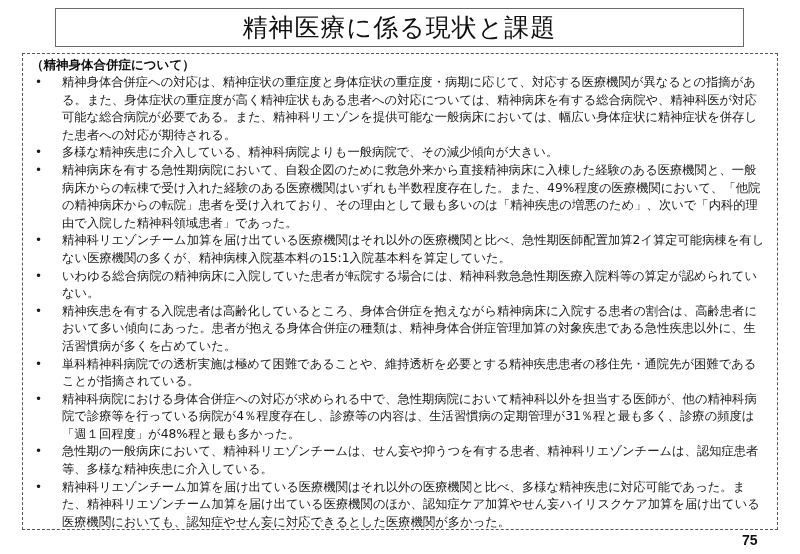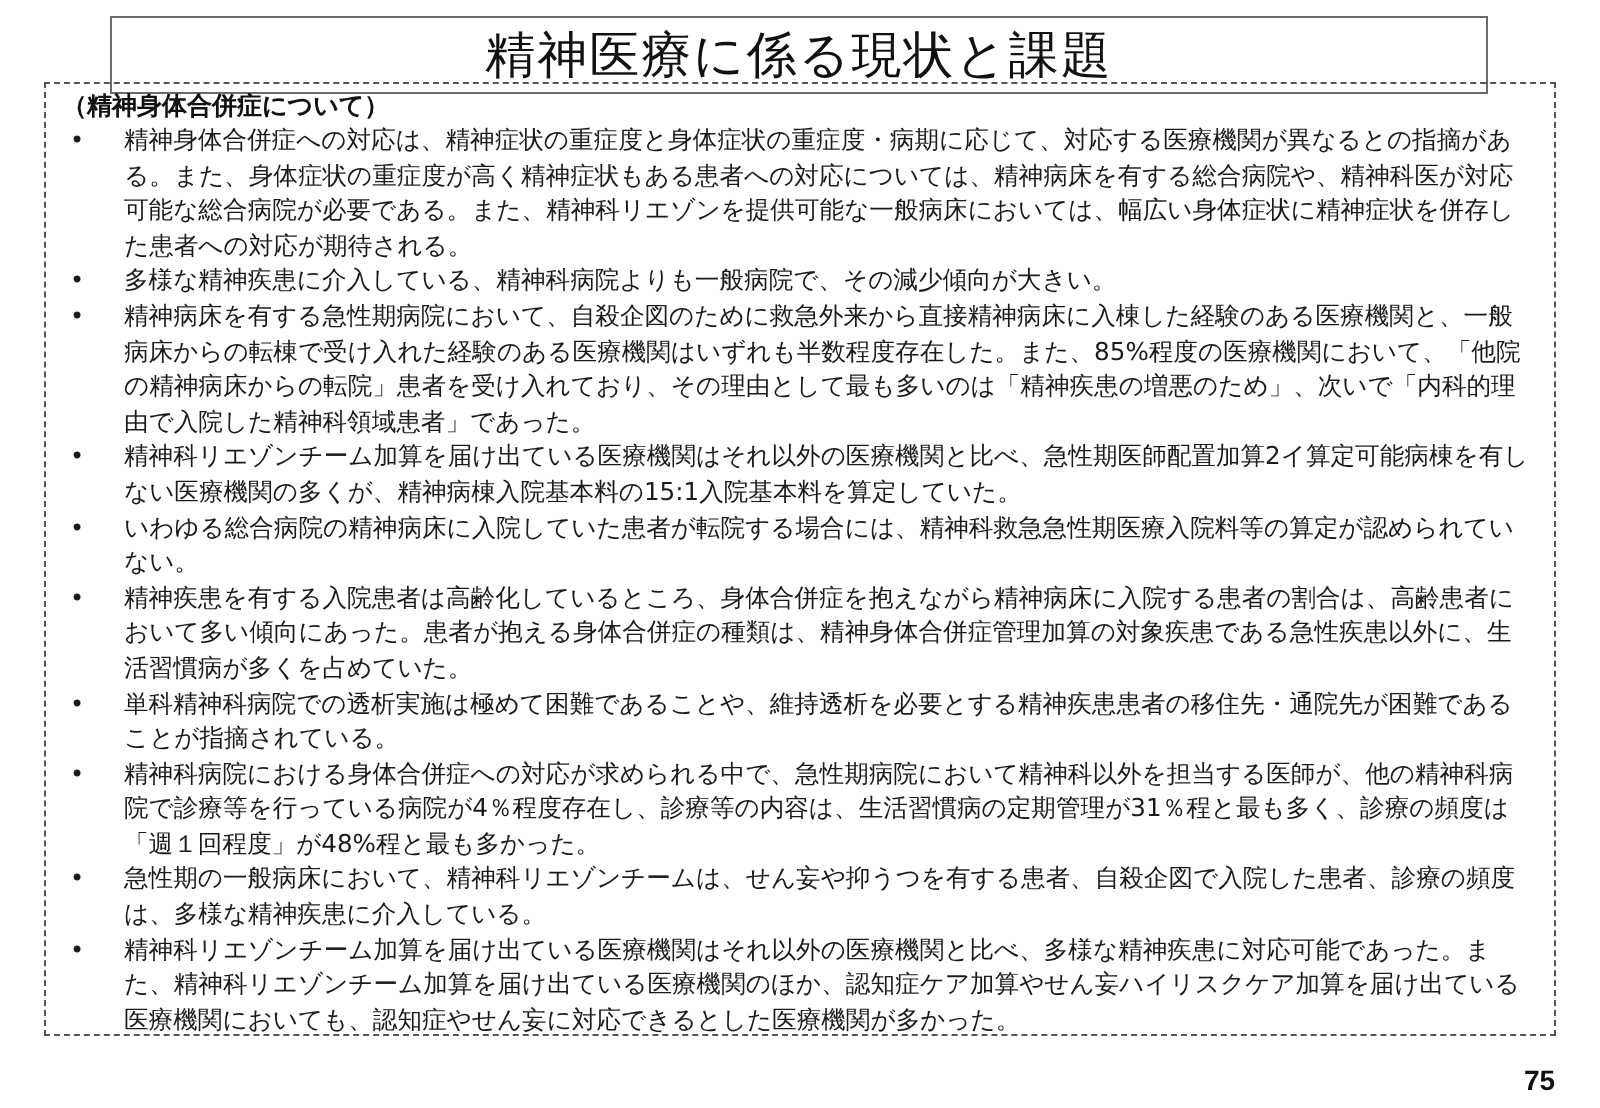--- a/index.html
+++ b/index.html
@@ -29,21 +29,21 @@
     }
     .title-text {
       font-size: 25px;
       letter-spacing: 1px;
       color: #111;
       font-weight: normal;
     }
     .frame {
       position: absolute;
       left: 22px;
-      top: 41px;
+      top: 53px;
       width: 756px;
       height: 477px;
       border: 1.5px dashed #555;
       box-sizing: border-box;
       padding: 3px 12px 0 8px;
     }
     .section-heading {
       font-size: 12.5px;
       font-weight: bold;
       line-height: 16px;
@@ -66,44 +66,44 @@
       word-break: break-all;
     }
     ul.bullets li .bullet {
       position: absolute;
       left: 4px;
       top: 0;
       font-size: 12px;
     }
     .page-number {
       position: absolute;
-      left: 762px;
+      left: 742px;
       top: 532px;
       font-size: 14px;
       font-weight: bold;
       color: #111;
       font-family: "Liberation Sans", sans-serif;
     }
   </style>
 </head>
 <body>
 
 <div class="title-box">
   <span class="title-text">精神医療に係る現状と課題</span>
 </div>
 
 <div class="frame">
   <div class="section-heading">（精神身体合併症について）</div>
   <ul class="bullets">
     <li><span class="bullet">•</span><span>精神身体合併症への対応は、精神症状の重症度と身体症状の重症度・病期に応じて、対応する医療機関が異なるとの指摘がある。また、身体症状の重症度が高く精神症状もある患者への対応については、精神病床を有する総合病院や、精神科医が対応可能な総合病院が必要である。また、精神科リエゾンを提供可能な一般病床においては、幅広い身体症状に精神症状を併存した患者への対応が期待される。</span></li>
     <li><span class="bullet">•</span><span>多様な精神疾患に介入している、精神科病院よりも一般病院で、その減少傾向が大きい。</span></li>
-    <li><span class="bullet">•</span><span>精神病床を有する急性期病院において、自殺企図のために救急外来から直接精神病床に入棟した経験のある医療機関と、一般病床からの転棟で受け入れた経験のある医療機関はいずれも半数程度存在した。また、85%程度の医療機関において、「他院の精神病床からの転院」患者を受け入れており、その理由として最も多いのは「精神疾患の増悪のため」、次いで「内科的理由で入院した精神科領域患者」であった。</span></li>
+    <li><span class="bullet">•</span><span>精神病床を有する急性期病院において、自殺企図のために救急外来から直接精神病床に入棟した経験のある医療機関と、一般病床からの転棟で受け入れた経験のある医療機関はいずれも半数程度存在した。また、49%程度の医療機関において、「他院の精神病床からの転院」患者を受け入れており、その理由として最も多いのは「精神疾患の増悪のため」、次いで「内科的理由で入院した精神科領域患者」であった。</span></li>
     <li><span class="bullet">•</span><span>精神科リエゾンチーム加算を届け出ている医療機関はそれ以外の医療機関と比べ、急性期医師配置加算2イ算定可能病棟を有しない医療機関の多くが、精神病棟入院基本料の15:1入院基本料を算定していた。</span></li>
     <li><span class="bullet">•</span><span>いわゆる総合病院の精神病床に入院していた患者が転院する場合には、精神科救急急性期医療入院料等の算定が認められていない。</span></li>
     <li><span class="bullet">•</span><span>精神疾患を有する入院患者は高齢化しているところ、身体合併症を抱えながら精神病床に入院する患者の割合は、高齢患者において多い傾向にあった。患者が抱える身体合併症の種類は、精神身体合併症管理加算の対象疾患である急性疾患以外に、生活習慣病が多くを占めていた。</span></li>
     <li><span class="bullet">•</span><span>単科精神科病院での透析実施は極めて困難であることや、維持透析を必要とする精神疾患患者の移住先・通院先が困難であることが指摘されている。</span></li>
     <li><span class="bullet">•</span><span>精神科病院における身体合併症への対応が求められる中で、急性期病院において精神科以外を担当する医師が、他の精神科病院で診療等を行っている病院が4％程度存在し、診療等の内容は、生活習慣病の定期管理が31％程と最も多く、診療の頻度は「週１回程度」が48%程と最も多かった。</span></li>
-    <li><span class="bullet">•</span><span>急性期の一般病床において、精神科リエゾンチームは、せん妄や抑うつを有する患者、自殺企図で入院した患者、診療の頻度は、多様な精神疾患に介入している。</span></li>
+    <li><span class="bullet">•</span><span>急性期の一般病床において、精神科リエゾンチームは、せん妄や抑うつを有する患者、精神科リエゾンチームは、認知症患者等、多様な精神疾患に介入している。</span></li>
     <li><span class="bullet">•</span><span>精神科リエゾンチーム加算を届け出ている医療機関はそれ以外の医療機関と比べ、多様な精神疾患に対応可能であった。また、精神科リエゾンチーム加算を届け出ている医療機関のほか、認知症ケア加算やせん妄ハイリスクケア加算を届け出ている医療機関においても、認知症やせん妄に対応できるとした医療機関が多かった。</span></li>
   </ul>
 </div>
 
 <div class="page-number">75</div>
 
 </body></html>

